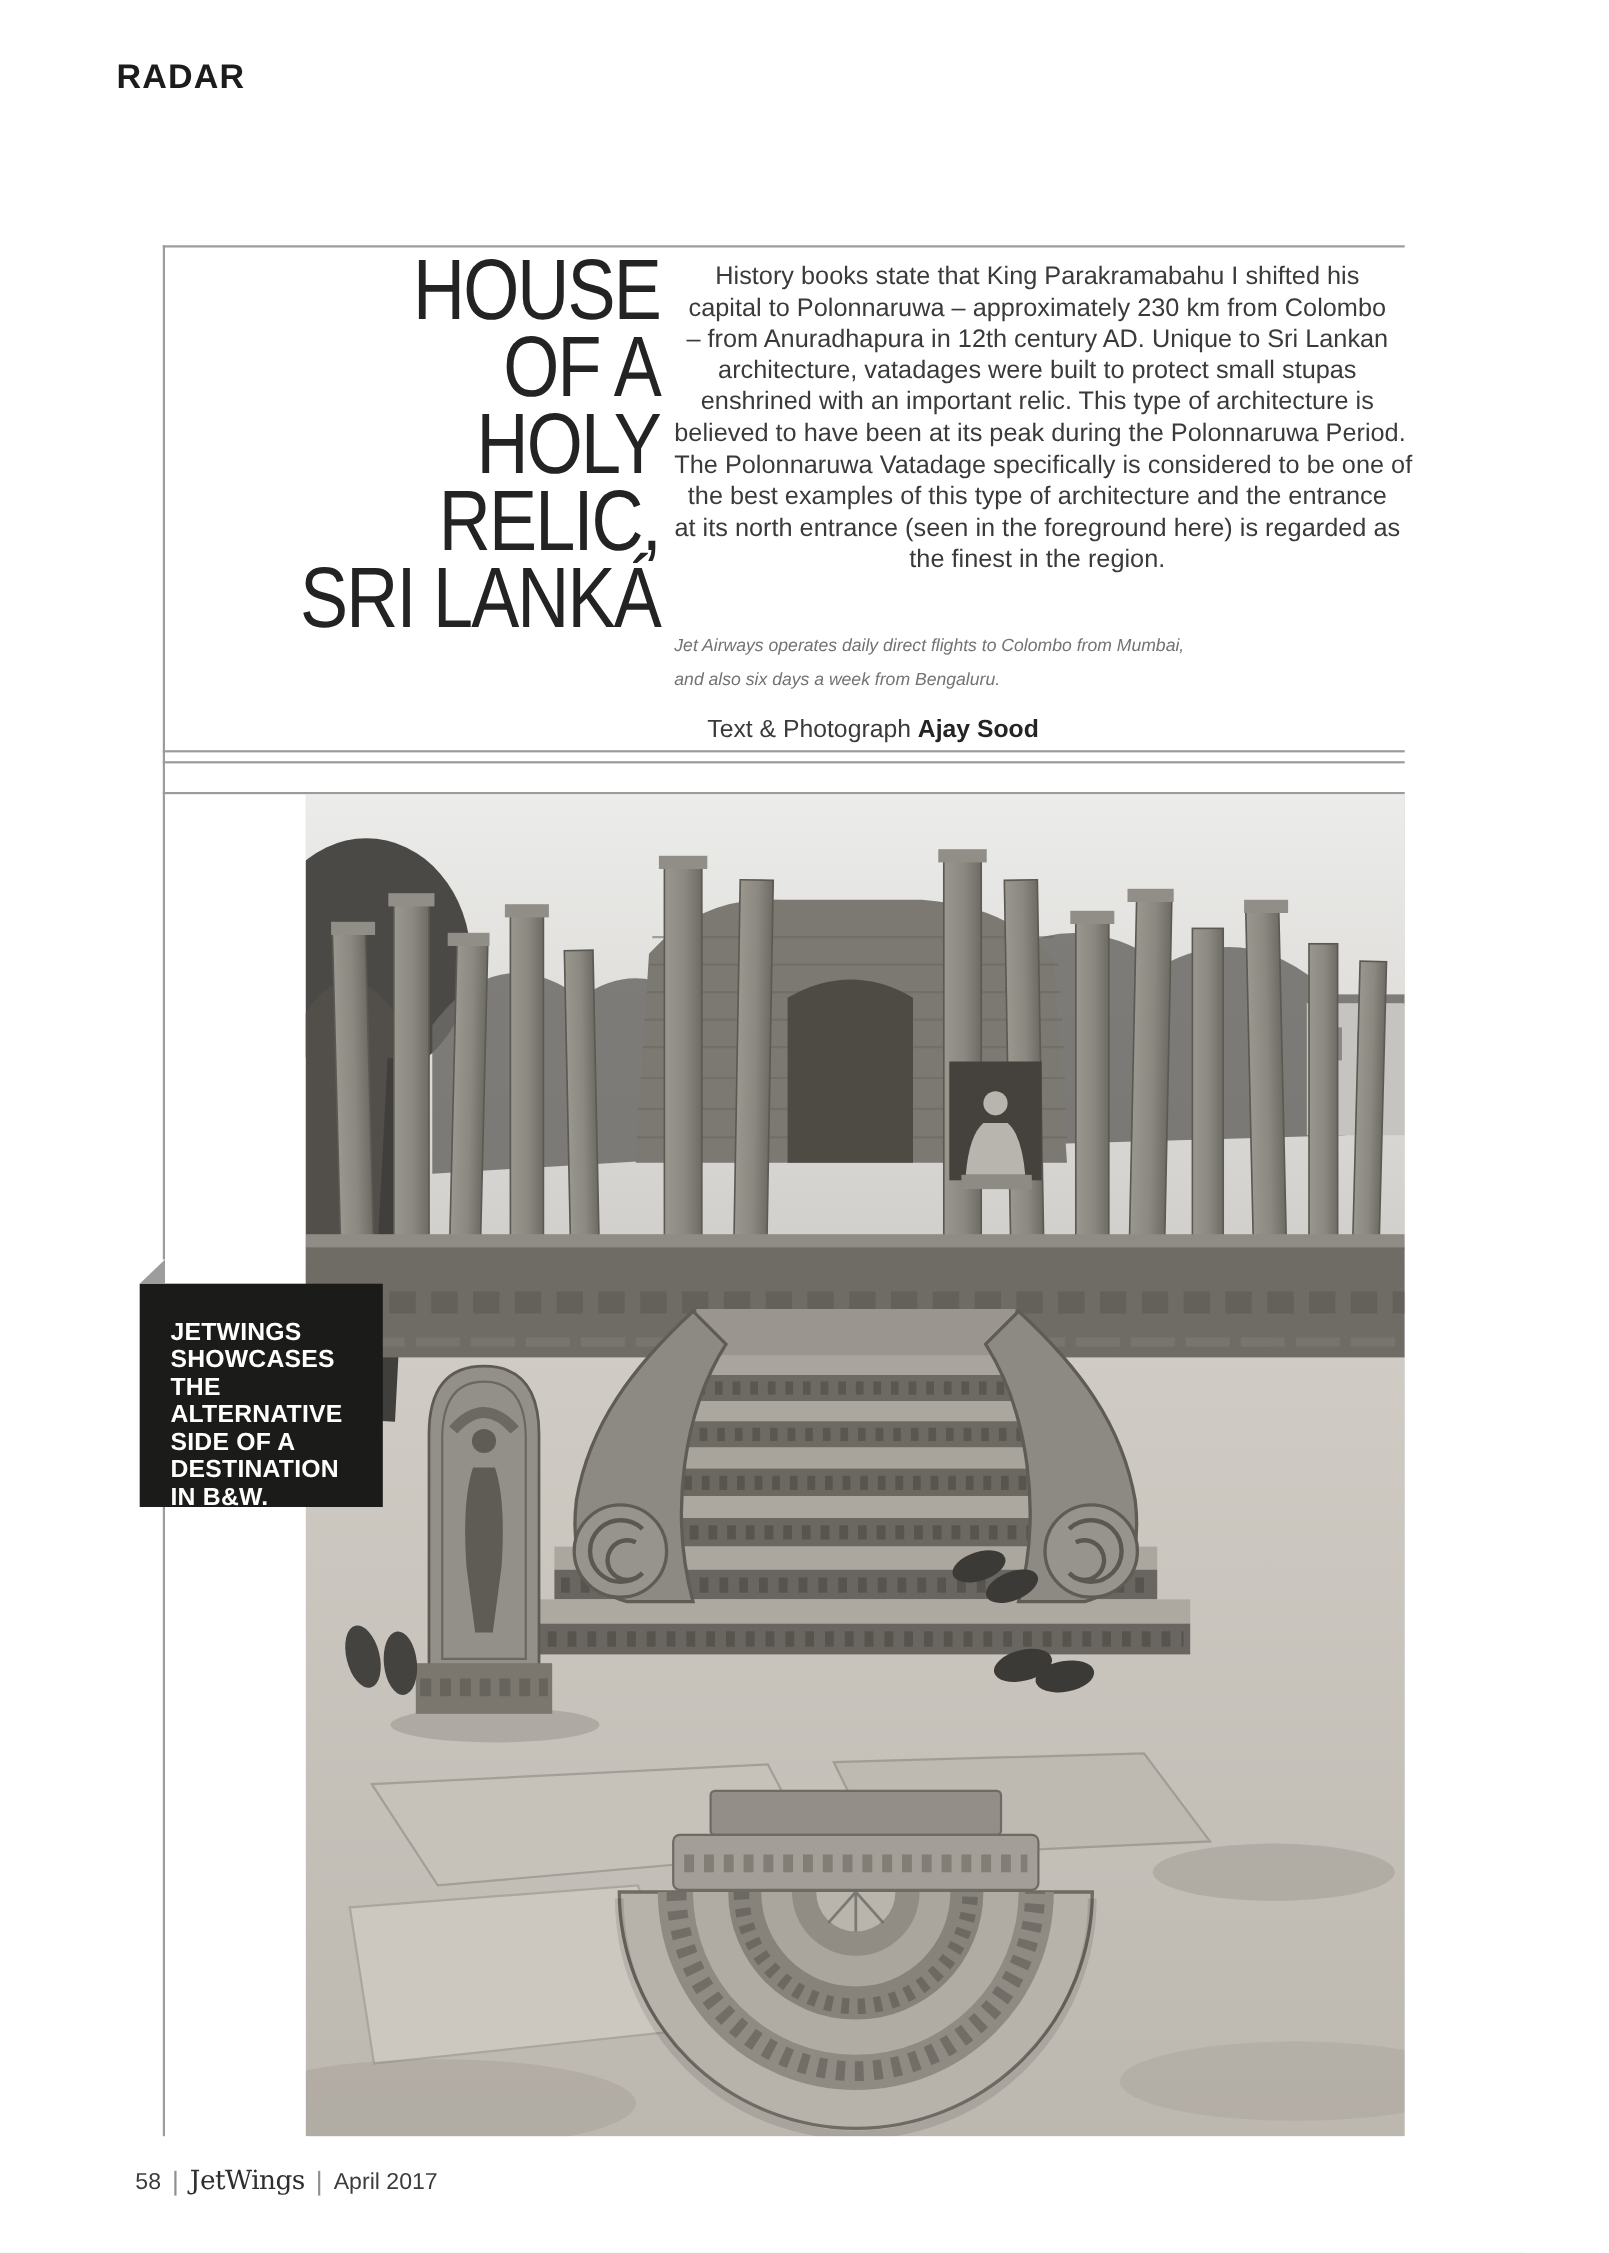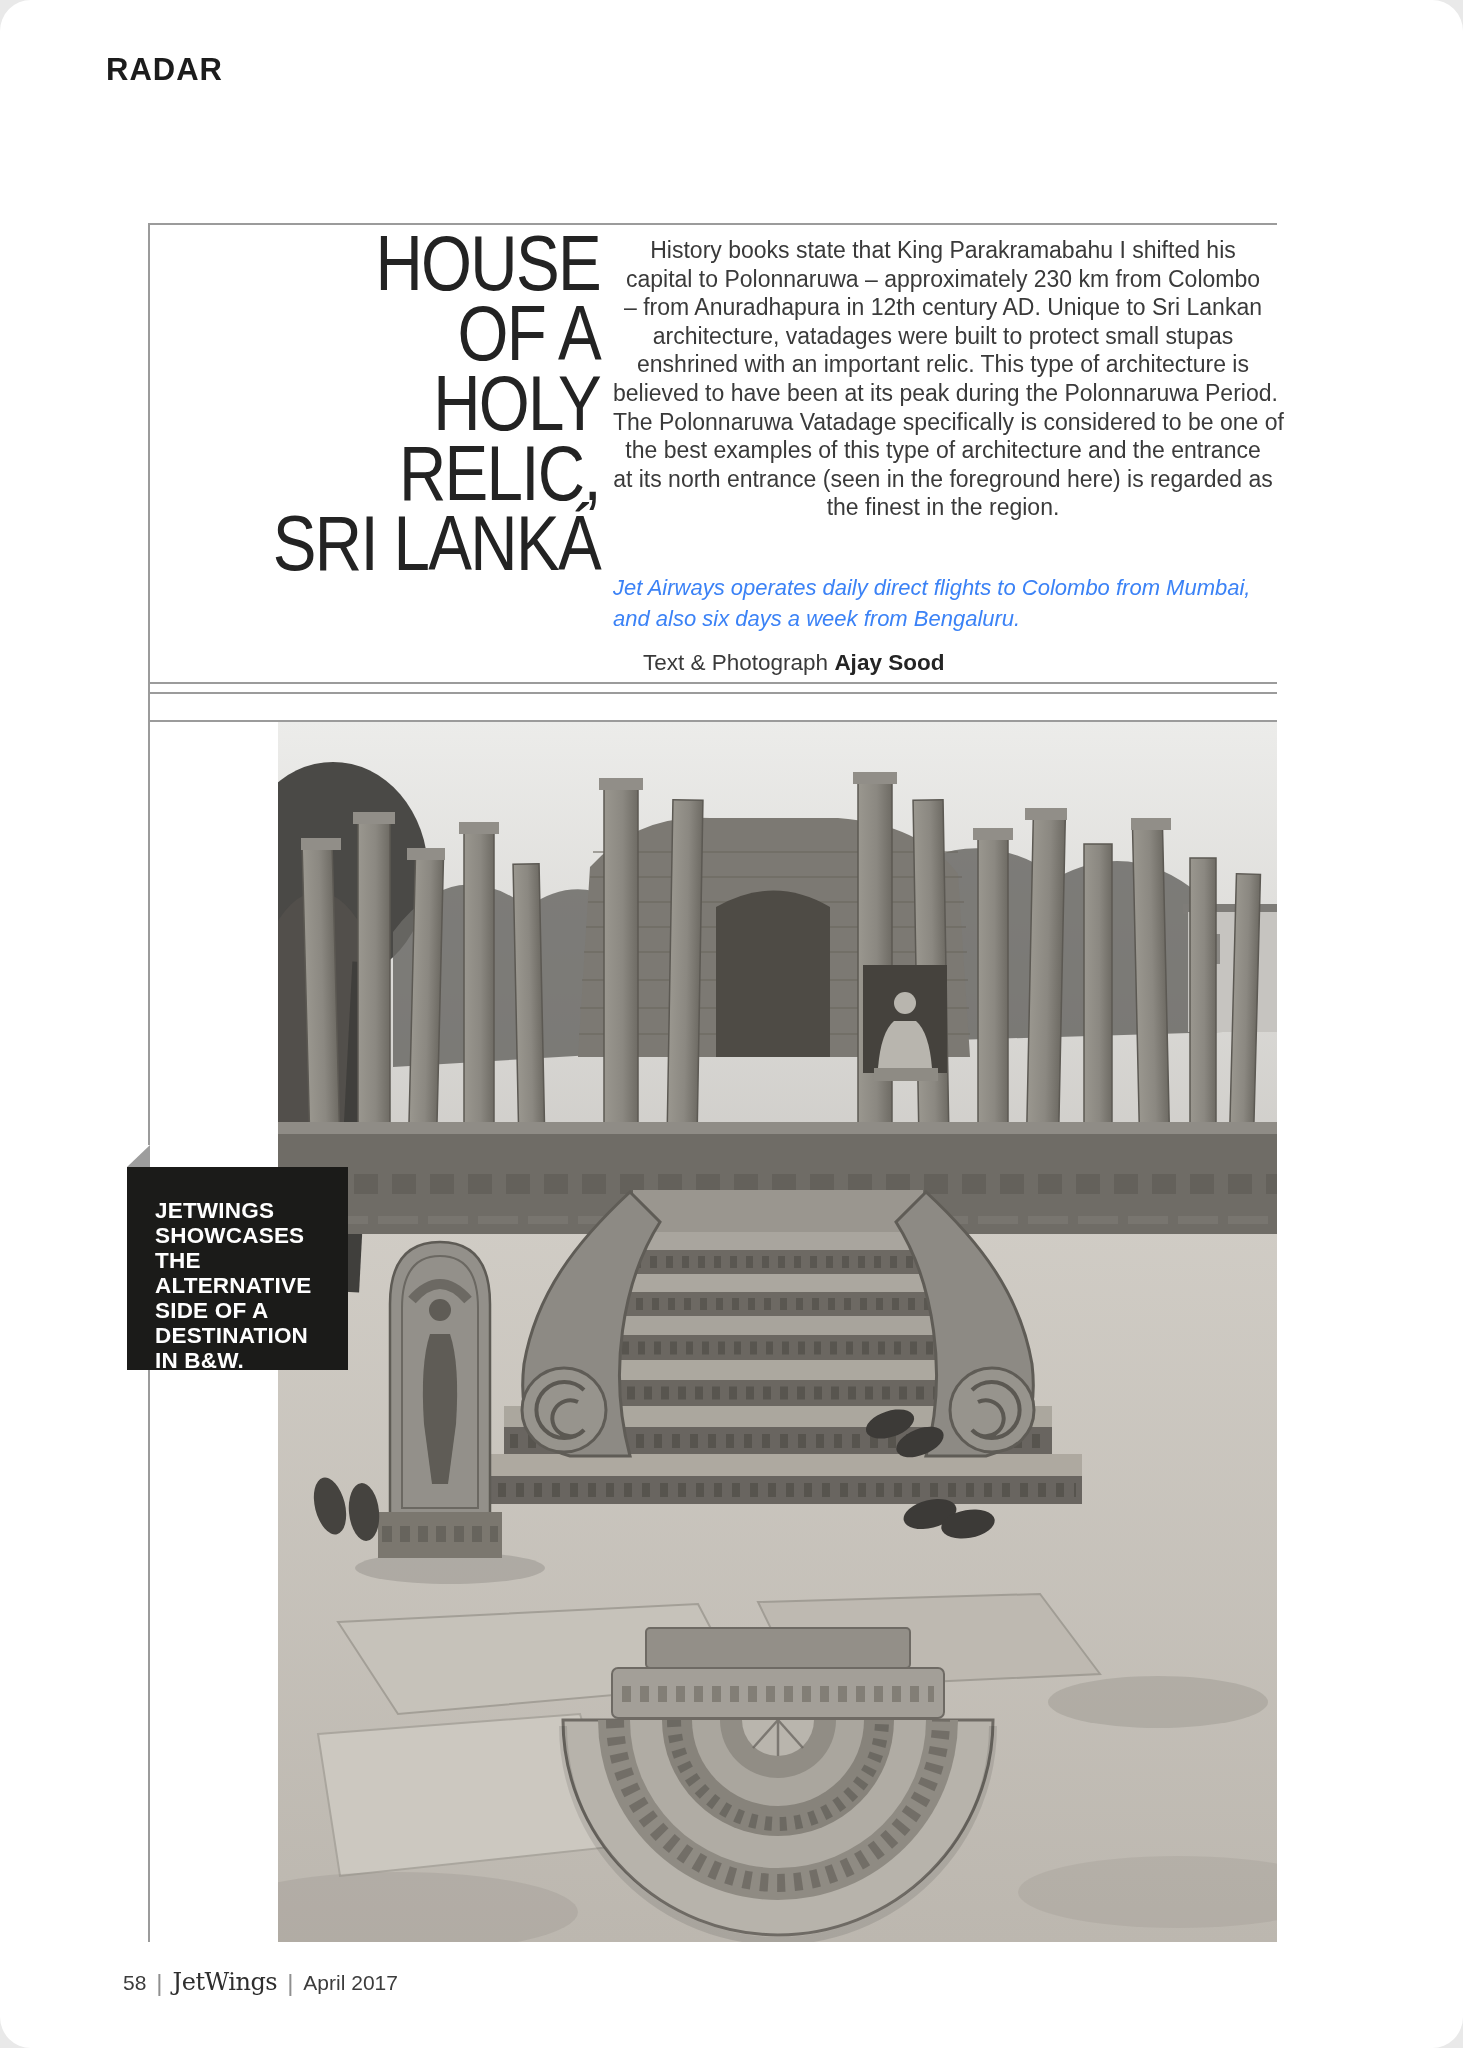--- a/index.html
+++ b/index.html
@@ -1,19 +1,19 @@
 <!DOCTYPE html>
 <html><head>
 <meta charset="utf-8">
 <style>
   html,body{margin:0;padding:0;background:#e9e9e9;}
   .page{
     position:relative;width:1463px;height:2048px;background:#ffffff;
     margin:0 auto;overflow:hidden;
-    font-family:"Liberation Sans","DejaVu Sans",sans-serif;color:#2f2f2f;border-radius:31px;
+    font-family:"Liberation Sans","DejaVu Sans",sans-serif;color:#2f2f2f;
   }
   .abs{position:absolute;}
   
   .radar{
     left:106px;top:52px;font-size:31px;font-weight:900;letter-spacing:1px;
     color:#1c1c1c;
   }
   
   .hline{height:2px;background:#9b9b9b;}
   .vline{width:2px;background:#9b9b9b;}
@@ -24,21 +24,21 @@
     letter-spacing:-2px;transform:scaleX(0.84);transform-origin:top right;
     white-space:nowrap;
   }
   .body-col{
     left:613px;top:236px;width:660px;
     font-size:23px;line-height:28.6px;color:#3a3a3a;text-align:center;
   }
   .body-line{white-space:nowrap;}
   .note{
     left:613px;top:572px;width:660px;font-style:italic;
-    font-size:22px;line-height:31px;color:#3b82f6;
+    font-size:16px;line-height:31px;color:#737373;
   }
   .credit{
     left:613px;top:650px;font-size:22.5px;color:#3a3a3a;margin-left:30px;
   }
   .credit b{color:#242424;}
   
   .callout{
     left:127px;top:1167px;width:221px;height:203px;background:#1b1b19;
     box-sizing:border-box;padding:31px 14px 0 28px;
     color:#ffffff;font-weight:700;font-size:22.5px;line-height:25px;

